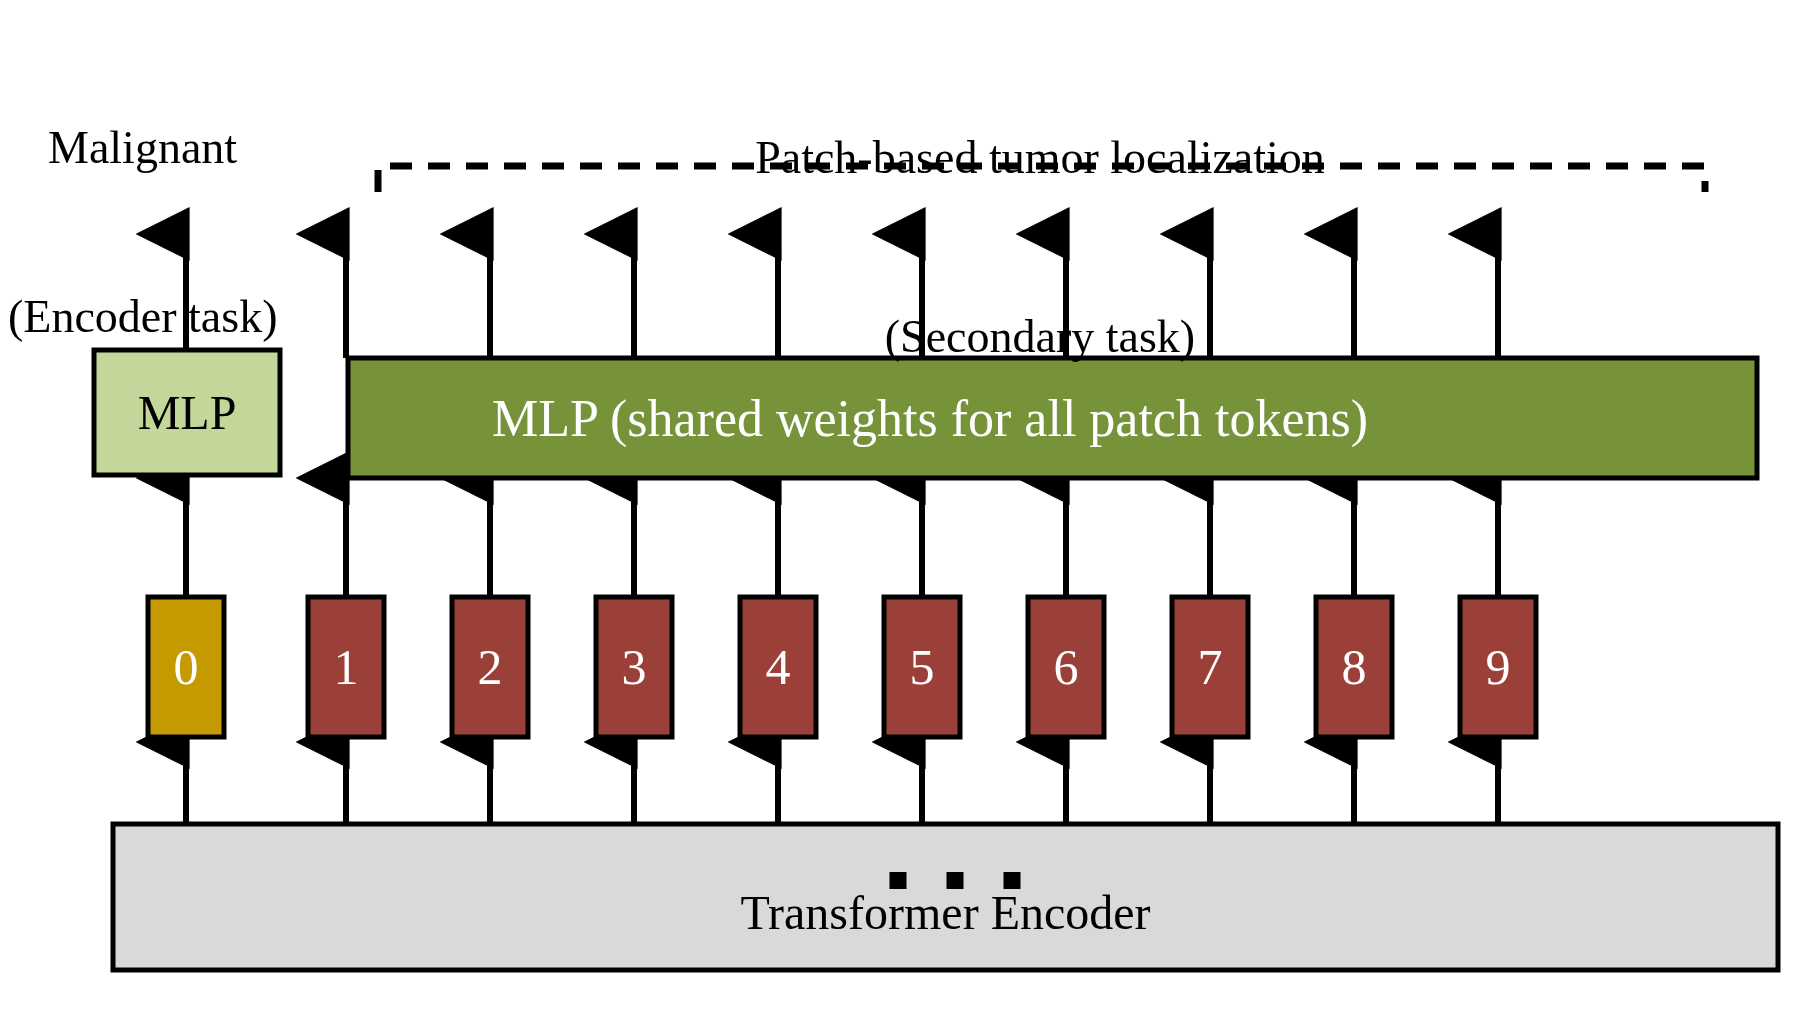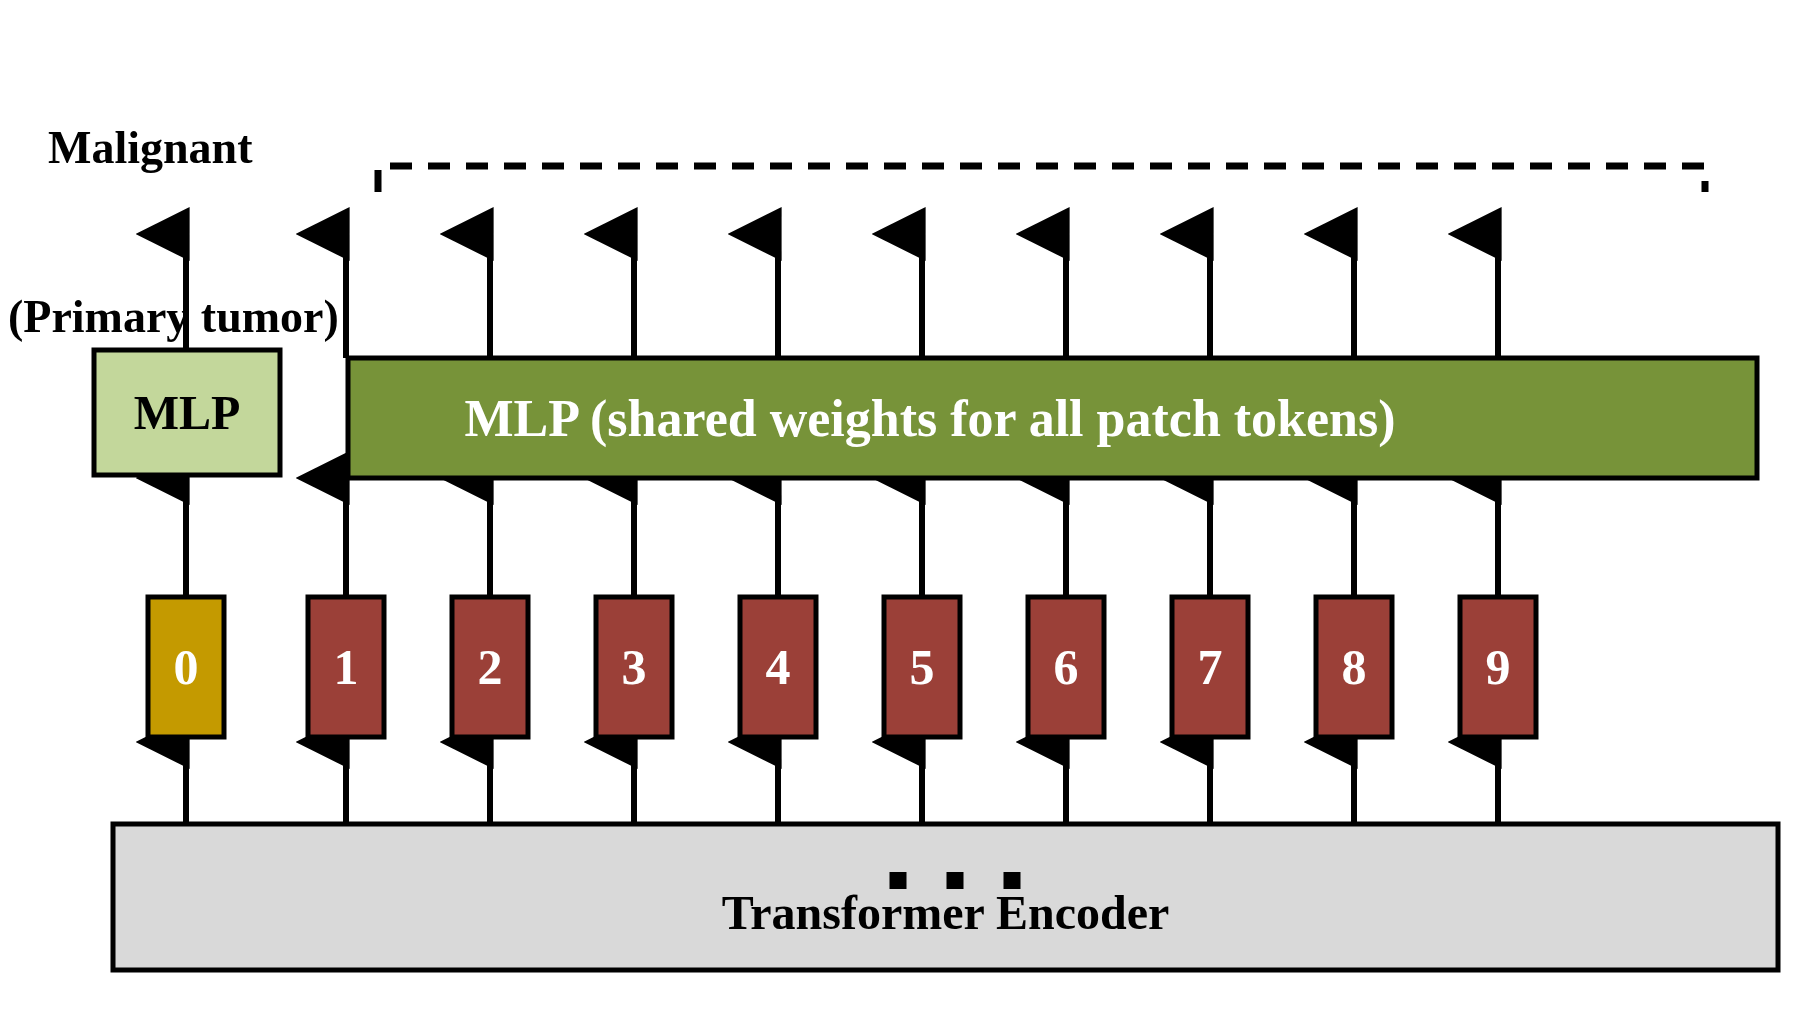--- a/index.html
+++ b/index.html
@@ -10,21 +10,20 @@
   }
   body {
     font-family: "Liberation Serif", "DejaVu Serif", serif;
   }
   #canvas {
     position: relative;
     width: 1796px;
     height: 1028px;
     background: #ffffff;
     overflow: hidden;
-    font-weight: bold;
   }
   #diagram-svg {
     position: absolute;
     left: 0;
     top: 0;
     width: 1796px;
     height: 1028px;
   }
   .txt {
     position: absolute;
@@ -155,23 +154,27 @@
       </g>
     <g id="layer-ellipsis">
         <rect x="889.5" y="872" width="17" height="17" fill="#000000"></rect>
         <rect x="946.5" y="872" width="17" height="17" fill="#000000"></rect>
         <rect x="1003.5" y="872" width="17" height="17" fill="#000000"></rect>
       </g>
   </svg>
 
   <div class="txt" id="title-primary">
     <span class="line1">Malignant</span>
-    <span class="line3">(Primary tumor)</span>
+    <span class="line3">(Encoder task)</span>
   </div>
 
+  <div class="txt" id="title-secondary">
+    <span class="line1">Patch-based tumor localization</span>
+    <span class="line2">(Secondary task)</span>
+  </div>
 
   <div class="boxlabel" id="mlp-cls-label">MLP</div>
 
   <div class="boxlabel" id="mlp-patch-label">MLP (shared weights for all patch tokens)</div>
 
   <div class="boxlabel" id="encoder-label">Transformer Encoder</div>
 
   <div id="token-labels">
       <div class="token-label" style="left: 148px; top: 597px; color: rgb(255, 255, 255);">0</div>
       <div class="token-label" style="left: 308px; top: 597px; color: rgb(255, 255, 255);">1</div>

